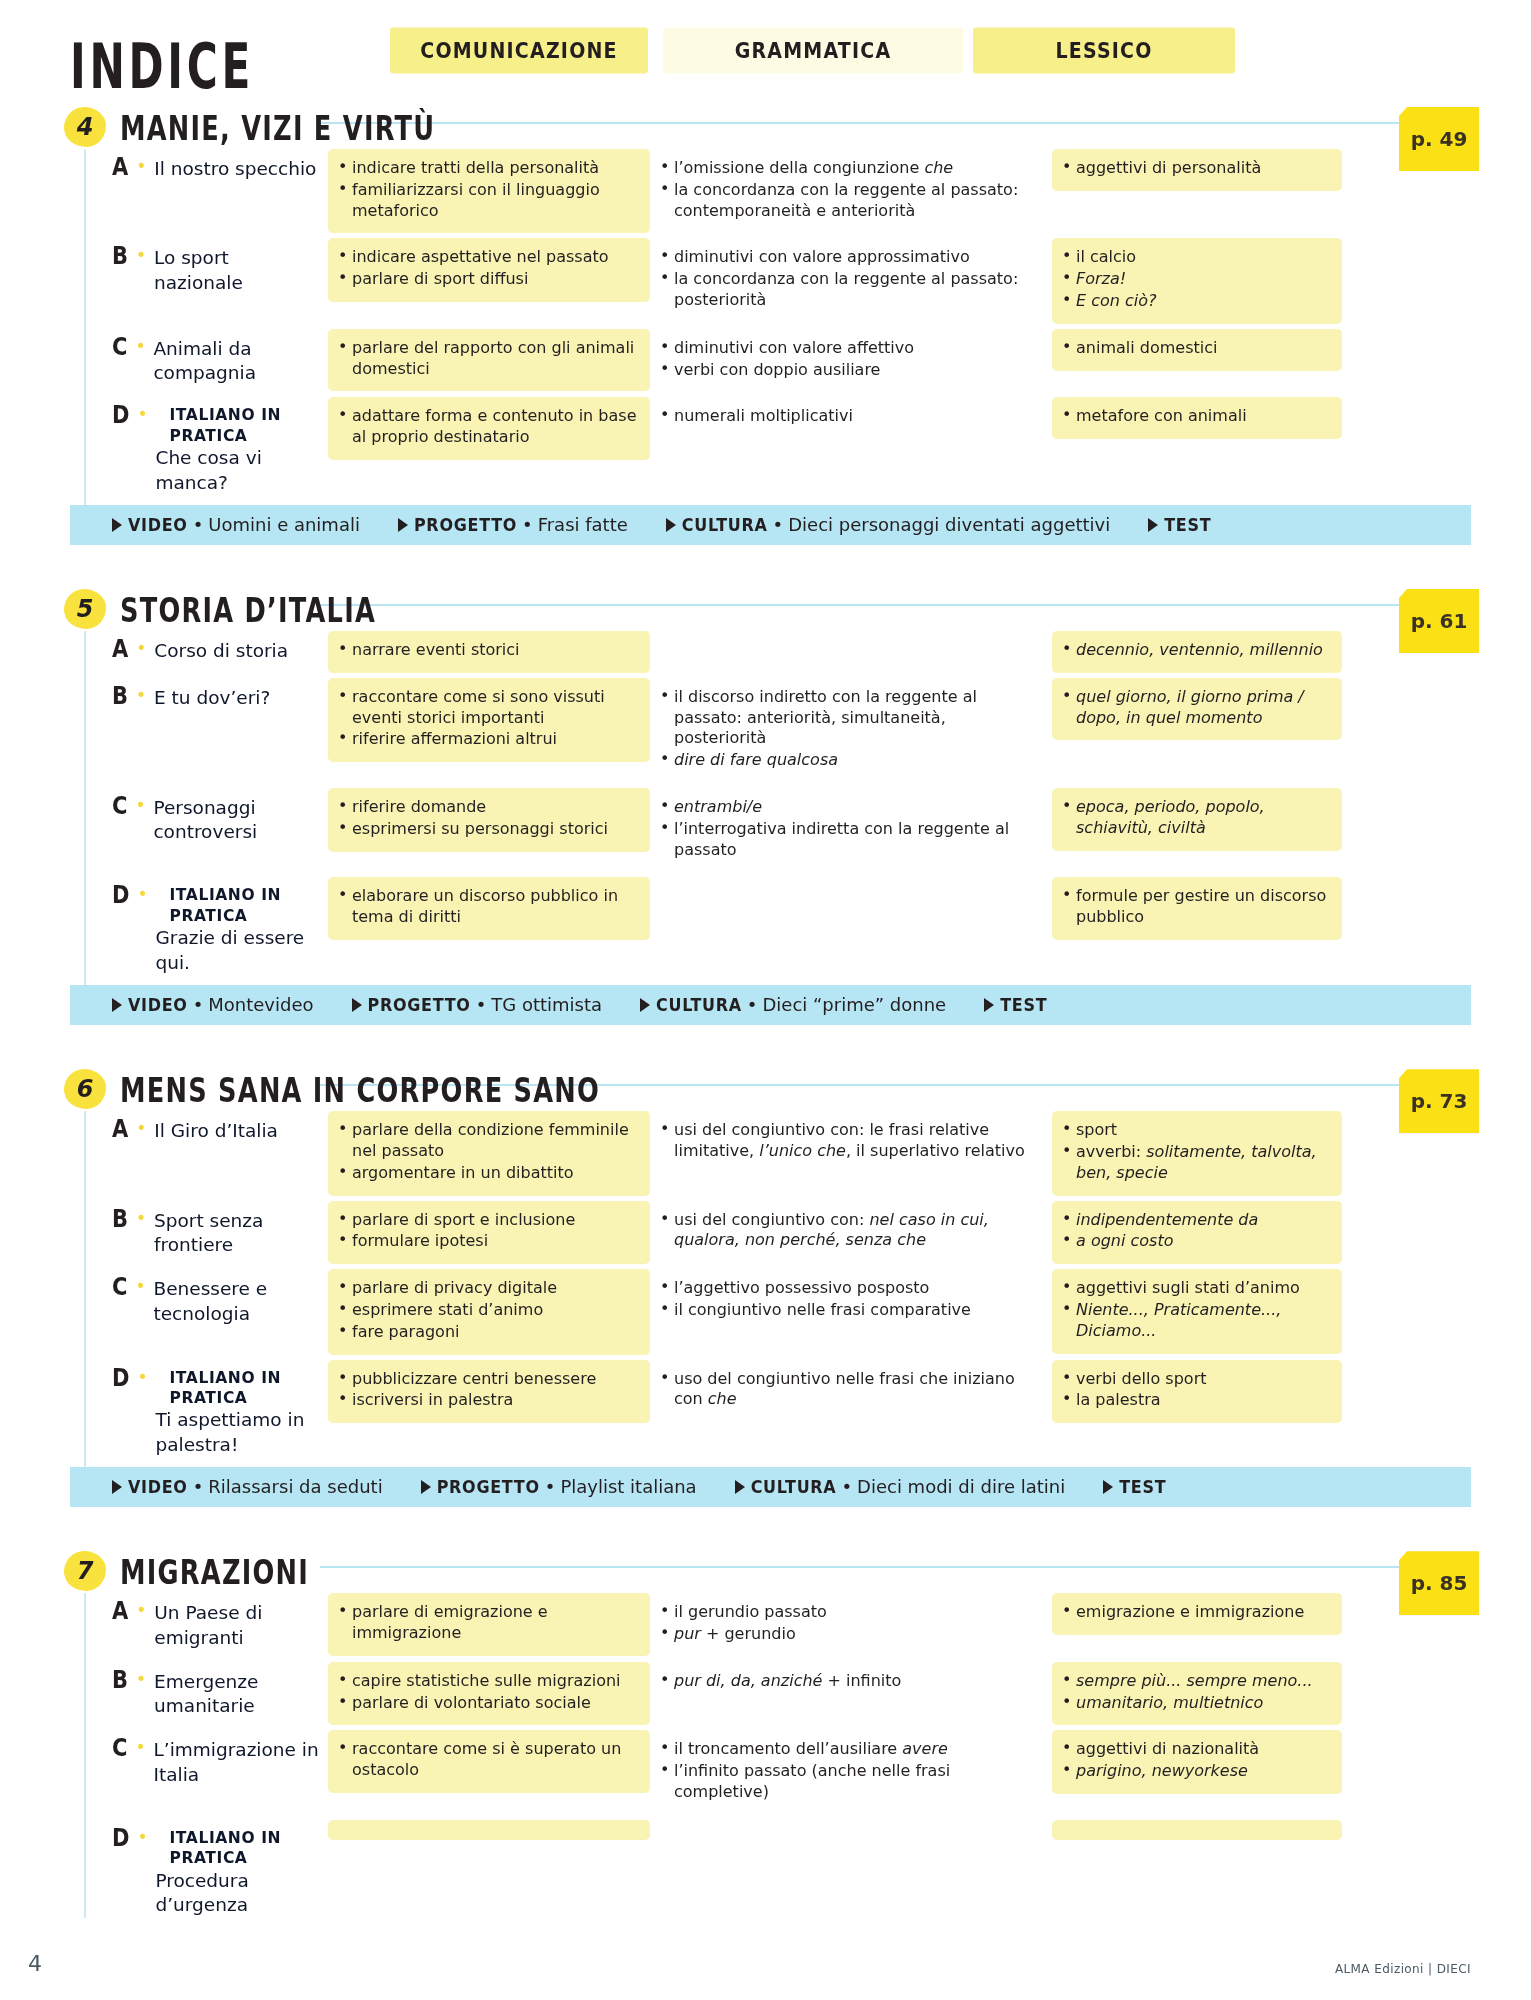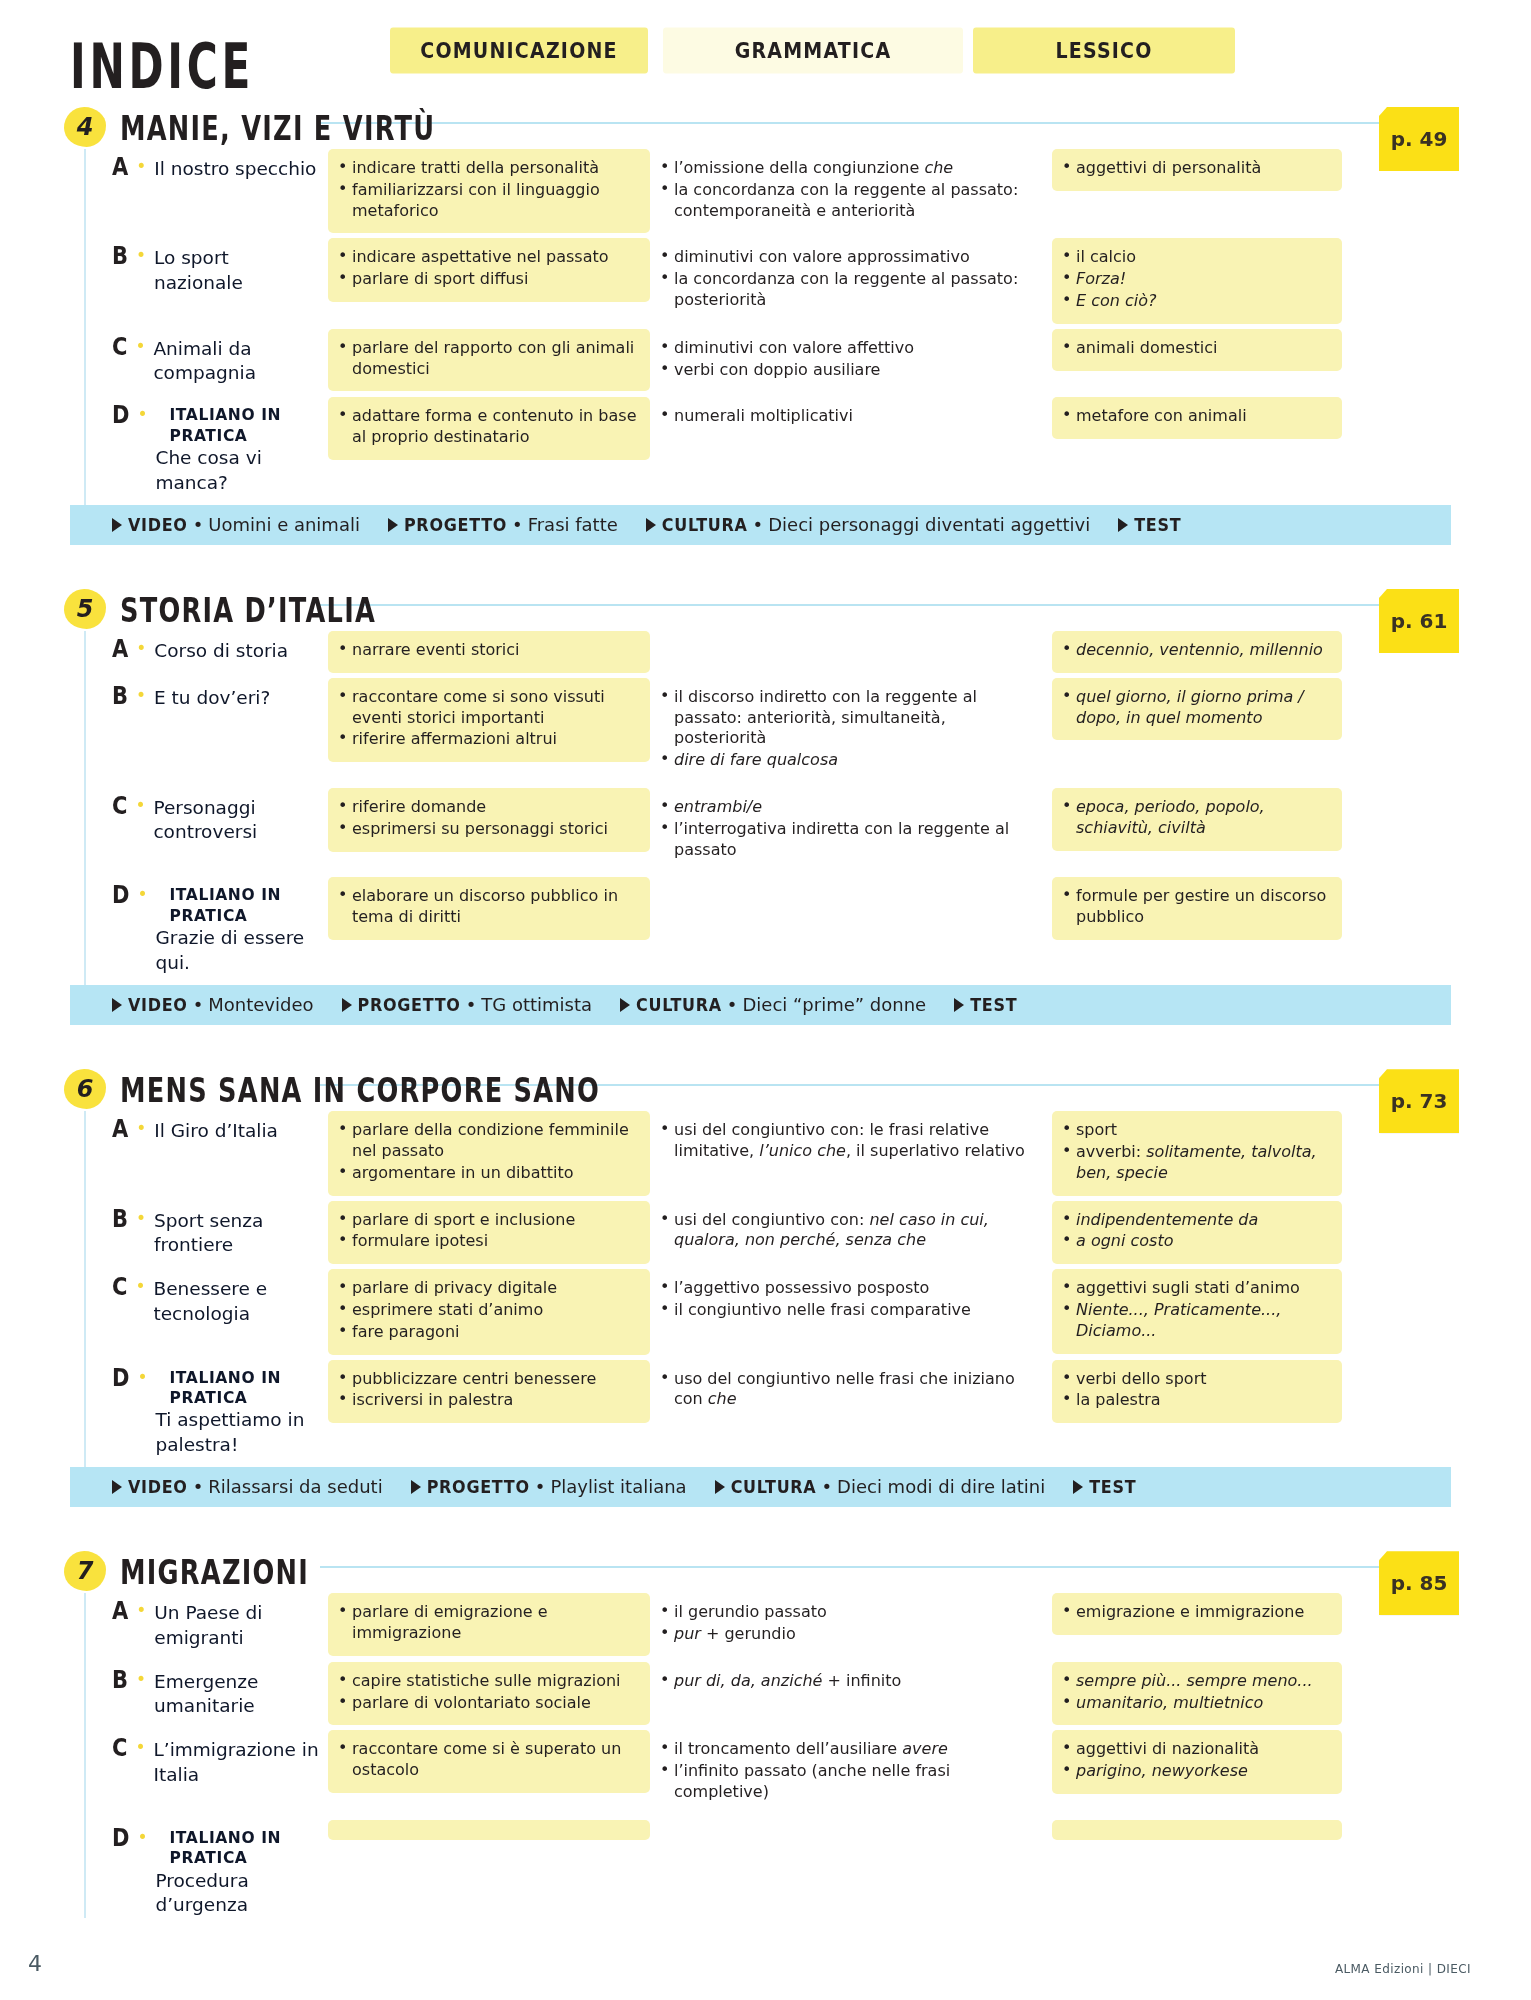--- a/index.html
+++ b/index.html
@@ -11,21 +11,21 @@
     font-family: "DejaVu Sans", "Liberation Sans", sans-serif;
     color: #231f20;
     position: relative;
     overflow: hidden;
   }
 
   .page {
     position: relative;
     width: 1531px;
     height: 2000px;
-    padding: 0 80px 0 70px;
+    padding: 0 60px 0 70px;
   }
 
   
   .header {
     position: relative;
     height: 105px;
     display: flex;
     align-items: flex-start;
   }
 
@@ -228,21 +228,21 @@
     top: -1px;
   }
 
   em { font-style: italic; }
 
   
   .strip {
     background: #b6e5f4;
     display: flex;
     align-items: center;
-    gap: 28px;
+    gap: 38px;
     padding: 9px 0 10px 42px;
     margin-top: 10px;
     font-size: 18px;
     color: #231f20;
     margin-left: -16px;
   }
 
   .strip-item { display: flex; align-items: center; white-space: nowrap; }
 
   .tri {

